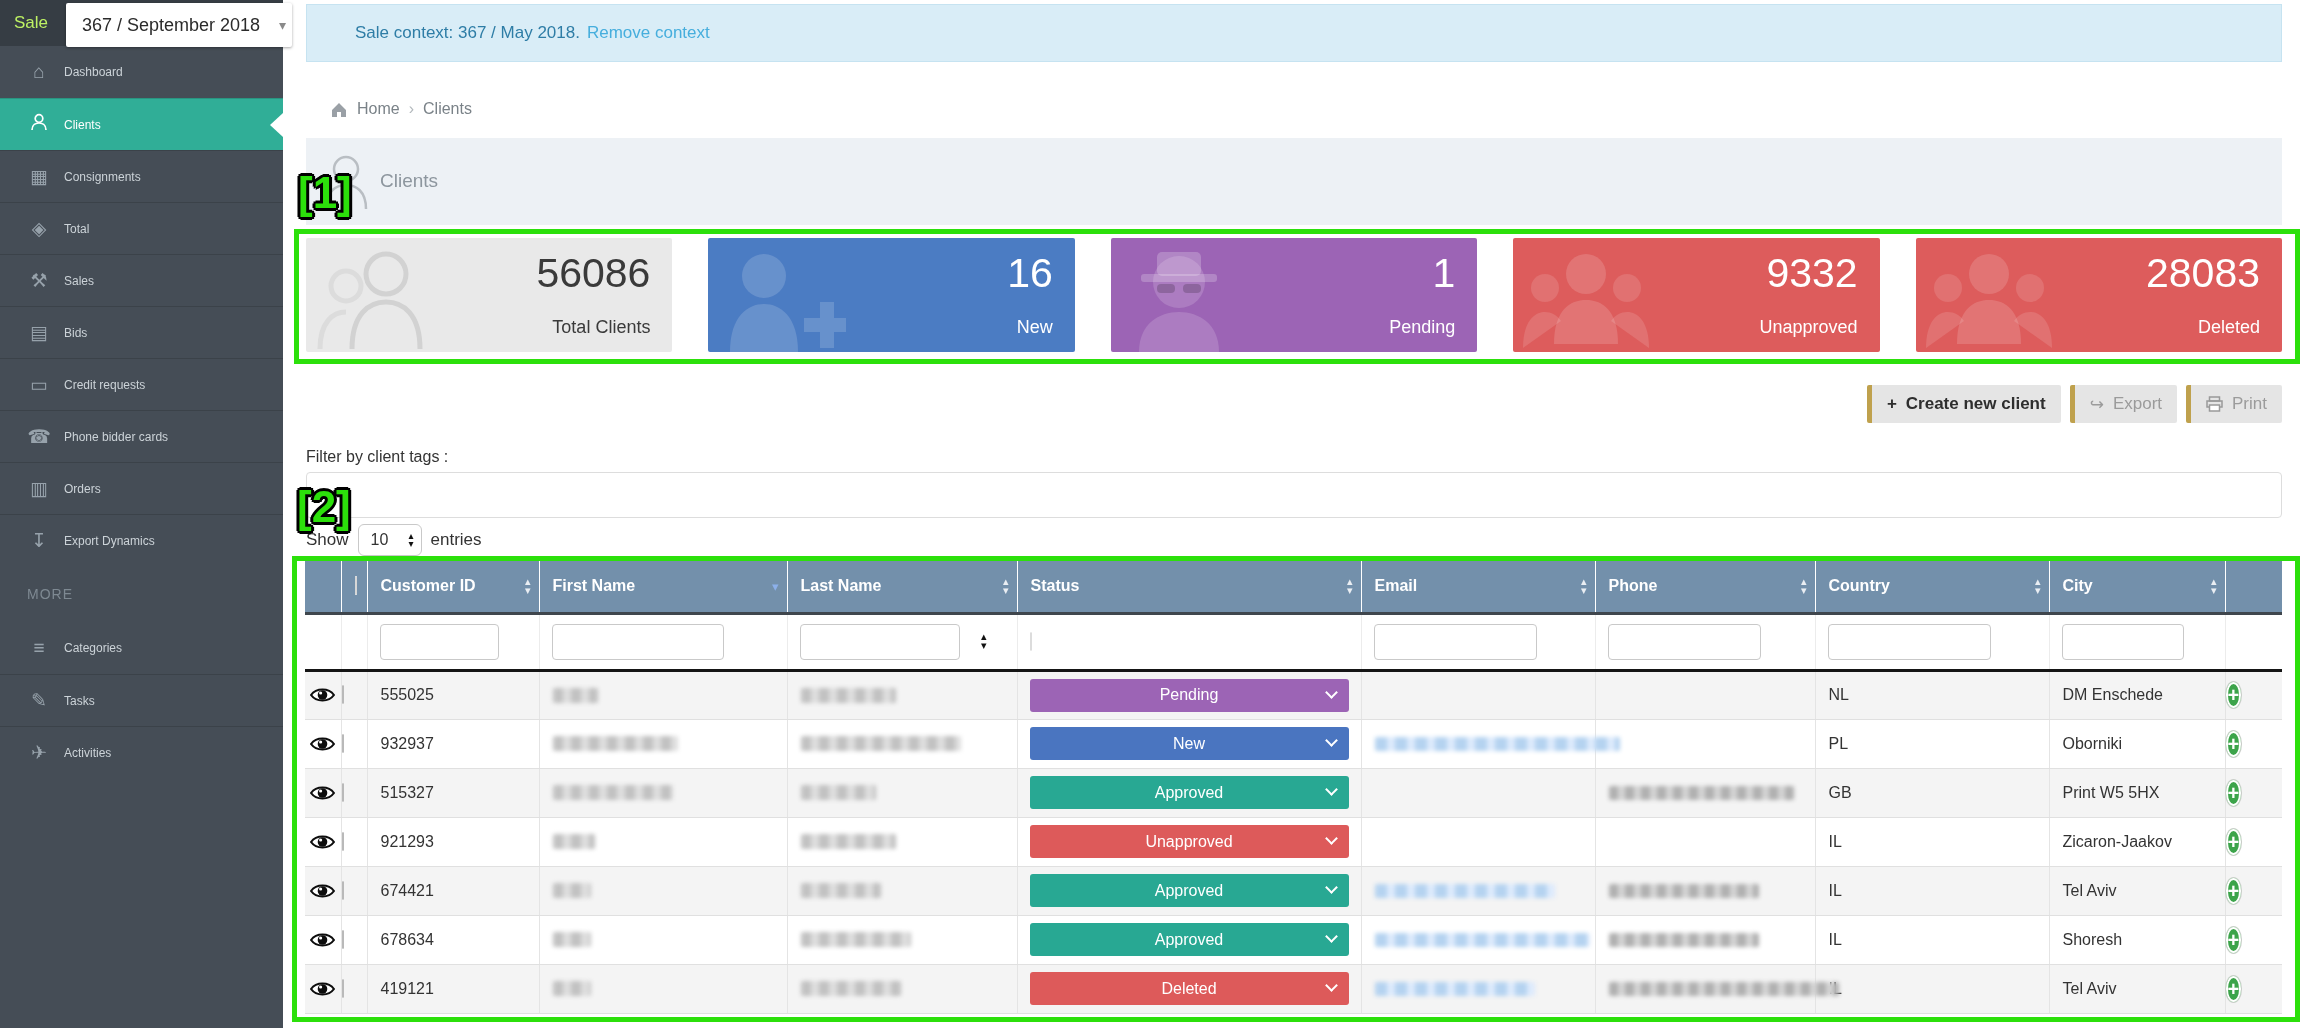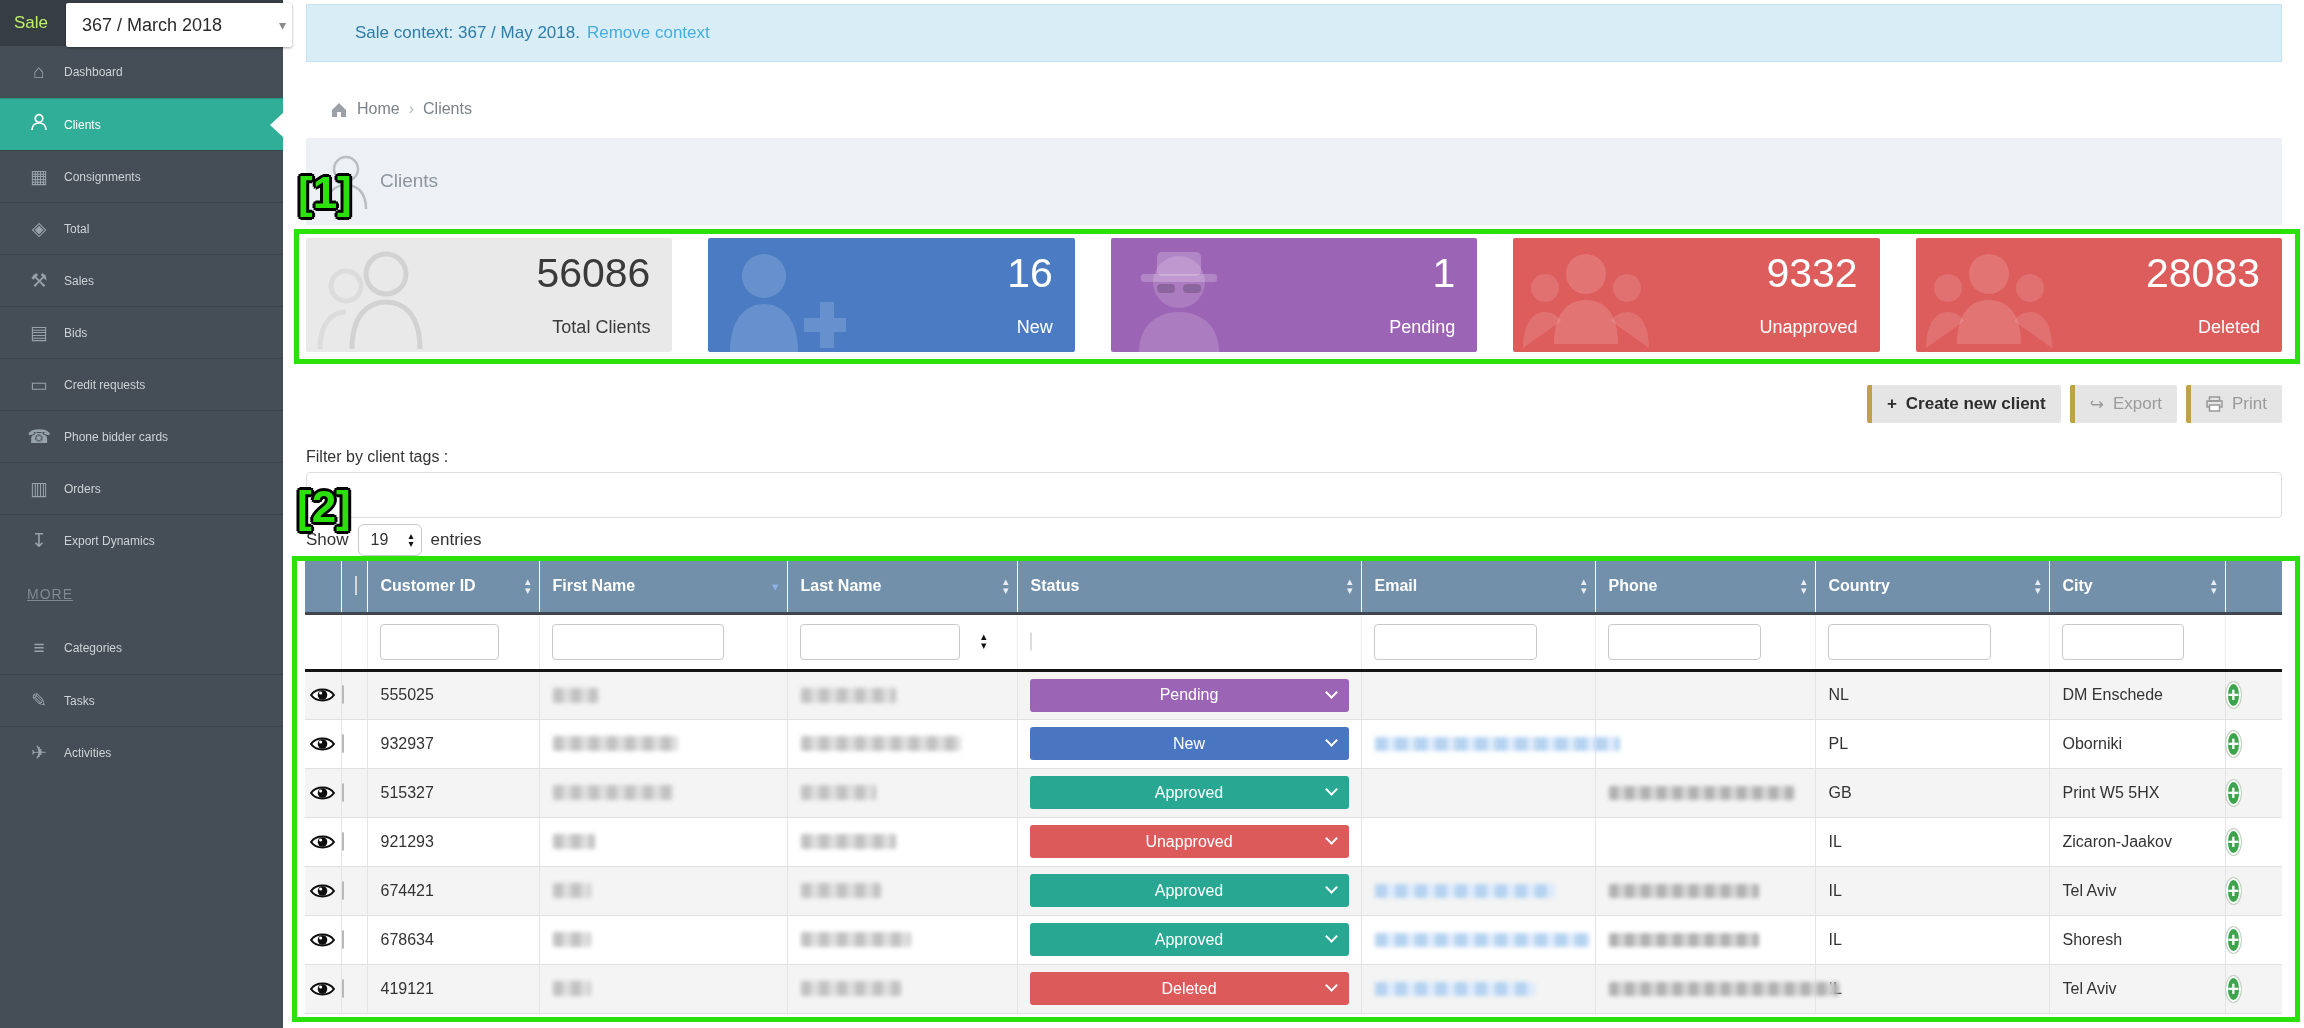--- a/index.html
+++ b/index.html
@@ -35,21 +35,21 @@
   }
   .side-item:first-child { border-top:none; }
   .side-item .ico { width:24px; margin-right:13px; color:#97a2ab; font-size:19px; text-align:center; flex:none; }
   .side-item .lbl { color:#ccd3d8; font-size:12px; white-space:nowrap; }
   .side-item.selected { background:#30ae97; }
   .side-item.selected .lbl, .side-item.selected .ico { color:#fff; }
   .side-item.selected::after {
     content:""; position:absolute; right:0; top:50%; transform:translateY(-50%);
     border-top:12px solid transparent; border-bottom:12px solid transparent; border-right:13px solid #fff;
   }
-  .side-more { height:56px; display:flex; align-items:center; padding-left:27px; color:#7e8992; font-size:14px; letter-spacing:1px;text-decoration:underline; }
+  .side-more { height:56px; display:flex; align-items:center; padding-left:27px; color:#7e8992; font-size:14px; letter-spacing:1px; }
 
   
   .breadcrumb { position:absolute; left:330px; top:100px; display:flex; align-items:center; gap:9px; font-size:16px; color:#7a8288; }
   .breadcrumb .sep { color:#b3b9bd; }
   .breadcrumb .crumb { cursor:pointer; }
   .title-band { position:absolute; left:306px; top:138px; width:1976px; height:87px; background:#edf1f5; }
   .title-band .person { position:absolute; left:14px; top:13px; }
   .title-band .ttl { position:absolute; left:74px; top:32px; font-size:19px; color:#8d969e; }
 
   
@@ -135,21 +135,21 @@
   .anno-label.l1 { left:298px; top:168px; }
   .anno-label.l2 { left:297px; top:482px; }
 </style>
 </head>
 <body>
 
 <div class="topbar">
   <span class="sale-label">Sale</span>
 </div>
 <div class="sale-select">
-  <span class="val">367 / March 2018</span>
+  <span class="val">367 / September 2018</span>
   <span class="caret">▾</span>
 </div>
 
 <div class="banner">
   <span>Sale context: 367 / May 2018.</span>
   <a>Remove context</a>
 </div>
 
 <div class="sidebar">
   <div id="side-top">
@@ -327,21 +327,21 @@
     <span class="btxt">Print</span>
   </button>
 </div>
 
 <div class="filter-label">Filter by client tags :</div>
 <input class="tag-input" style="">
 
 <div class="show-entries">
   <span>Show</span>
   <span class="mini-select">
-    <span class="v">19</span>
+    <span class="v">10</span>
     <span class="stepper">
         <span>▴</span>
         <span>▾</span>
       </span>
   </span>
   <span>entries</span>
 </div>
 
 <div class="table-wrap">
   <table>

